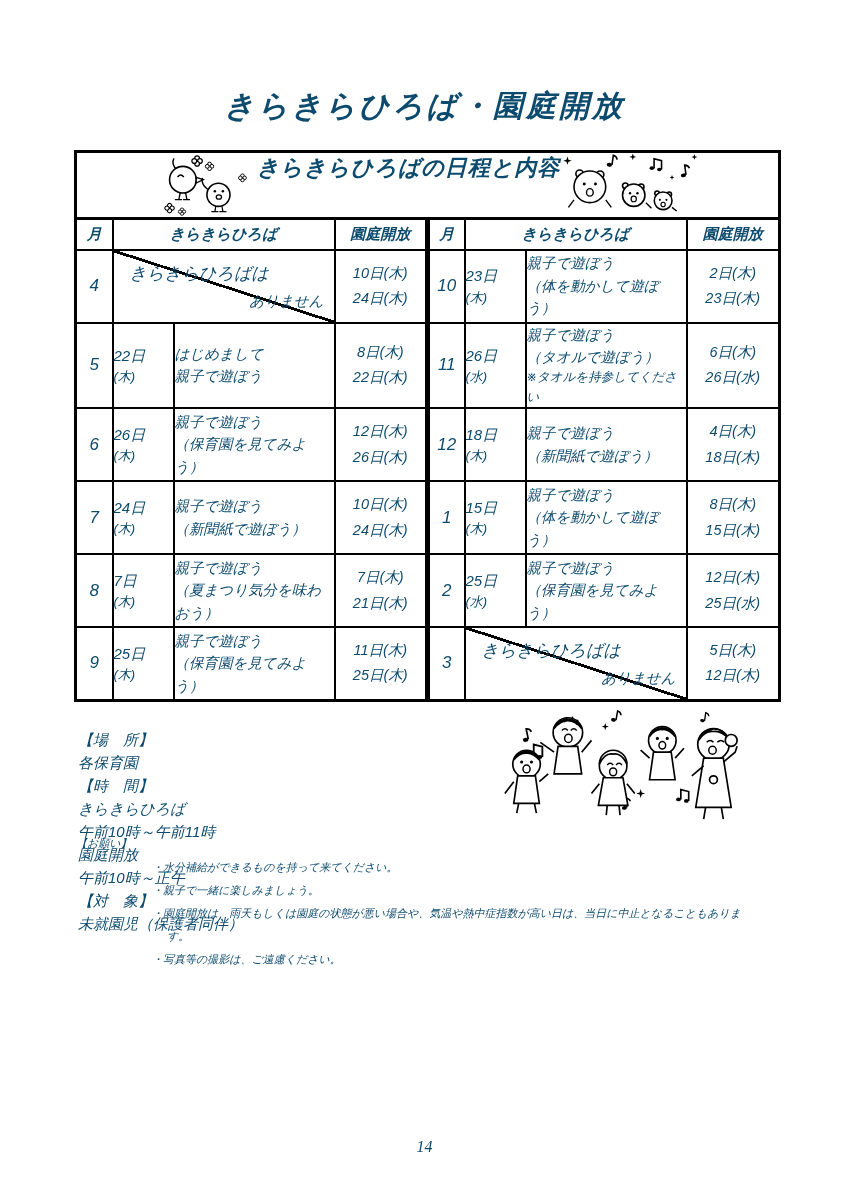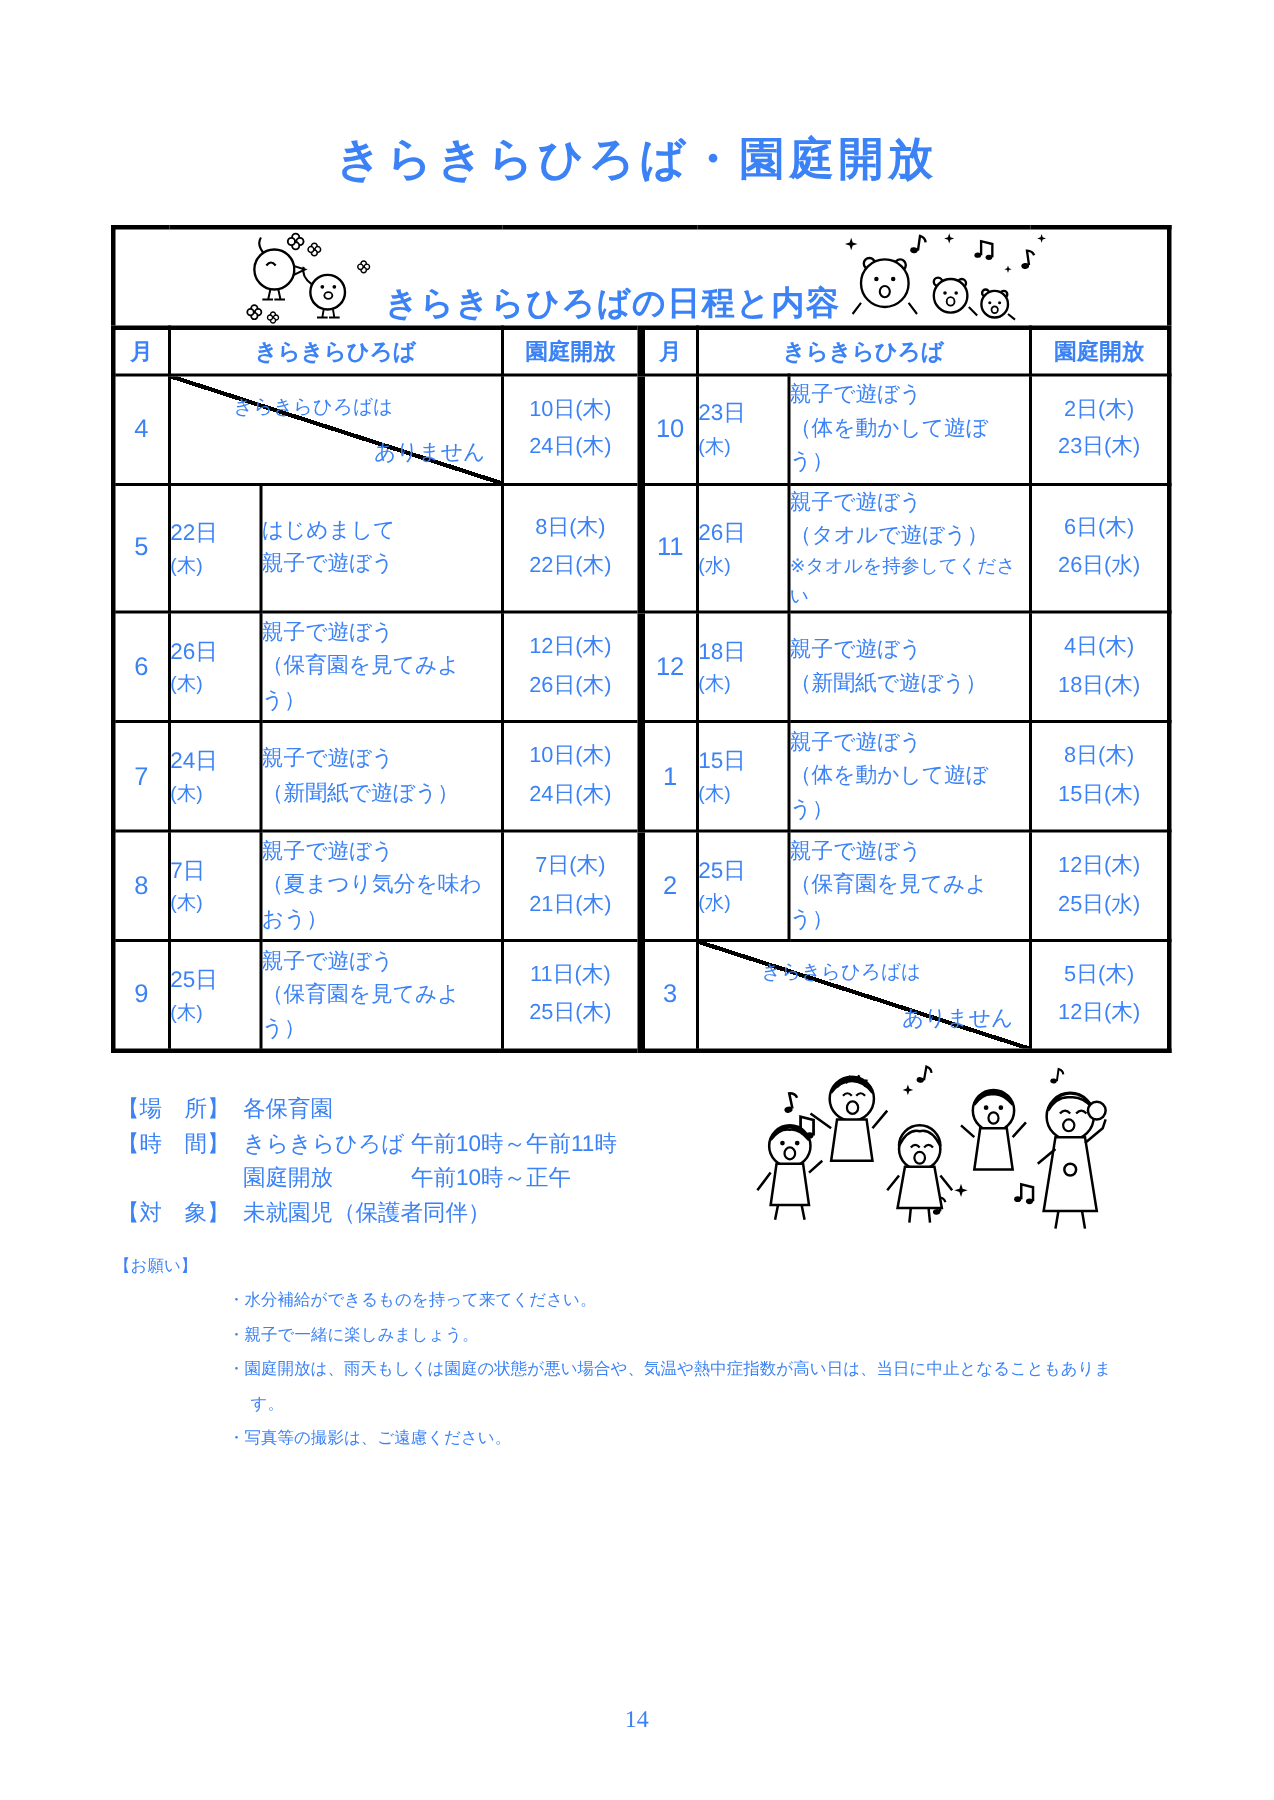--- a/index.html
+++ b/index.html
@@ -2,23 +2,24 @@
 <html><head>
 <meta charset="utf-8">
 <style>
   * { box-sizing: border-box; margin: 0; padding: 0; }
   html,body { background:#fff; }
   .page {
     position: relative;
     width: 849px; height: 1200px;
     margin: 0 auto;
     background: #fff;
-    color: #3b82f6;
+    color: #0c4a6e;
     font-family: "Liberation Sans", "DejaVu Sans", sans-serif;
     overflow: hidden;
+    font-style: italic;
   }
   .main-title {
     position: absolute; top: 86px; left: 0; width: 100%;
     text-align: center;
     font-size: 30px; font-weight: 700; letter-spacing: 3px;
   }
   
   table.schedule {
     position: absolute; top: 150px; left: 74px;
     width: 704px;
@@ -29,21 +30,21 @@
   table.schedule td, table.schedule th {
     border: 2px solid #000;
     padding: 0;
     vertical-align: middle;
   }
   tr.title-row td {
     border-bottom: 3px solid #000;
     height: 66px;
   }
   .title-flex {
-    display: flex; align-items: flex-end; justify-content: center;  border-radius: 24px;
+    display: flex; align-items: flex-start; justify-content: center;  border-radius: 24px;
   }
   .table-title {
     font-size: 22px; font-weight: 700; letter-spacing: 1px;
     white-space: nowrap;
   }
   tr.head-row th {
     height: 31px;
     font-size: 15px; font-weight: 700; text-align: center;
   }
   tr.data-row td { height: 73px; }
@@ -57,28 +58,28 @@
   .c-none  { position: relative; }
   .c-none::before {
     content: "";
     position: absolute; inset: 0;
     background: linear-gradient(to right top,
       transparent calc(50% - 1.4px),
       #000 calc(50% - 1.4px),
       #000 calc(50% + 1.4px),
       transparent calc(50% + 1.4px));
   }
-  .none-top    { position: absolute; top: 11px; left: 16px;  font-size: 13px; margin-left: 26px; }
+  .none-top    { position: absolute; top: 11px; left: 16px;  font-size: 17px; }
   .none-bottom { position: absolute; bottom: 11px; right: 10px; font-size: 14.5px; }
   
   .info {
     position: absolute; top: 728px; left: 78px;
     font-size: 15px; line-height: 23px;
   }
-  .info-row { display: flex; }
+  .info-row { display: flex; flex-direction: column; }
   .info-label { display: inline-block; width: 84px; }
   .time-name  { display: inline-block; width: 112px; }
   .illustration-big {
     position: absolute; top: 703px; left: 496px;
   }
   
   .onegai {
     position: absolute; top: 836px; left: 76px; width: 700px;
     font-size: 11px;
   }

